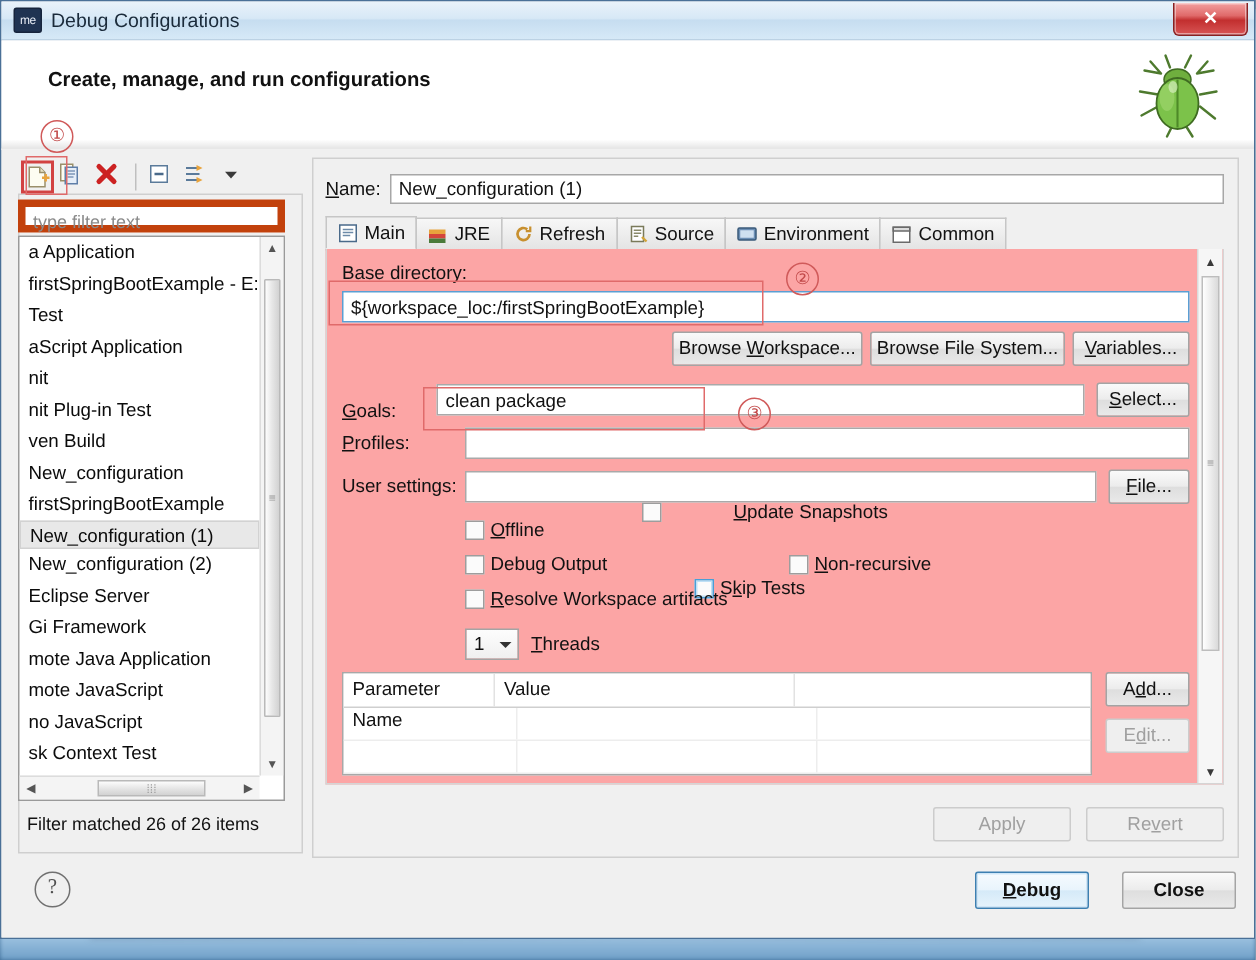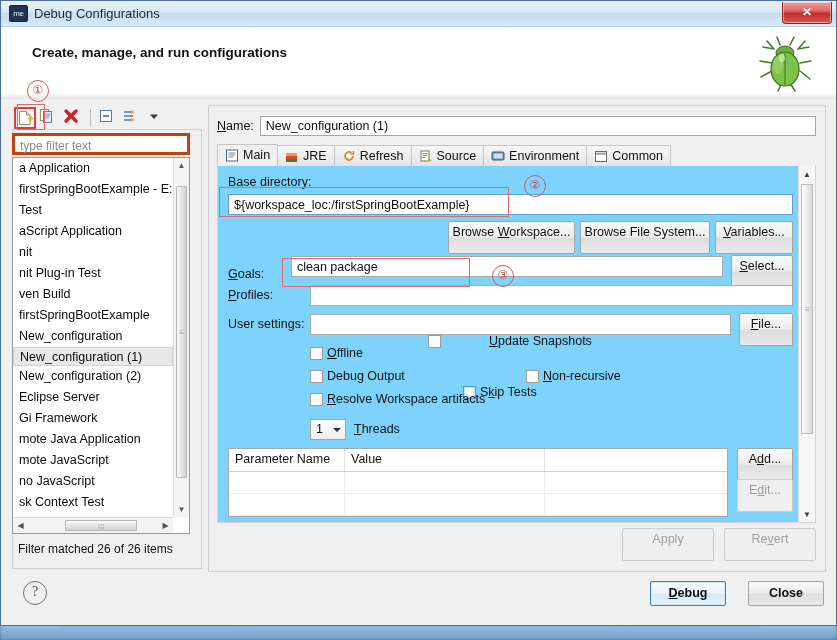--- a/index.html
+++ b/index.html
@@ -94,21 +94,21 @@
     box-sizing:border-box;
   }
   .toolbar{
     height:26px;display:flex;align-items:center;gap:2px;padding-left:2px;
   }
   .tb-btn{width:22px;height:22px;position:relative;cursor:pointer;}
   .tb-btn.sel{border:2px solid #d24242;box-sizing:border-box;}
   .tb-sep{width:1px;height:18px;background:#bfbfbf;margin:0 4px;}
   .filterbox{
     position:absolute;left:0;top:28px;width:178px;height:22px;
-    border:3px solid #c2410c;background:#fff;box-sizing:border-box;
+    border:5px solid #c2410c;background:#fff;box-sizing:border-box;
     color:#8a8a8a;font-size:12px;line-height:20px;padding-left:5px;
     font-family:"Liberation Sans", sans-serif;
   }
   .listbox{
     position:absolute;left:0;top:52px;width:178px;height:377px;
     border:1px solid #9a9a9a;background:#fff;box-sizing:border-box;
     overflow:hidden;
   }
   .list-inner{position:absolute;left:0;top:0;right:16px;bottom:16px;overflow:hidden;}
   .list-item{
@@ -175,34 +175,34 @@
     font-size:12.5px;color:#111;border:1px solid #c6c6c6;border-bottom:none;
     background:linear-gradient(180deg,#f7f7f7,#e4e4e4);
     margin-right:-1px;cursor:pointer;box-sizing:border-box;
     font-family:"Liberation Sans", sans-serif;
   }
   .tab.active{background:#f0f0f0;border-bottom:1px solid #f0f0f0;height:22px;}
   .tab .ti{width:14px;height:13px;display:inline-block;}
 
   .tabcontent{
     position:absolute;left:8px;top:60px;right:9px;bottom:48px;
-    background:#7dd3fc;border:1px solid #d5d5d5;border-top:none;box-sizing:border-box;
+    background:#fca5a5;border:1px solid #d5d5d5;border-top:none;box-sizing:border-box;
     overflow:hidden;
   }
   .scrollzone{position:absolute;left:0;top:0;right:17px;bottom:0;}
   .frmlabel{position:absolute;font-size:12.5px;color:#111;font-family:"Liberation Sans", sans-serif;}
   .frmlabel u{text-decoration:underline;}
   .txt{
     position:absolute;height:21px;border:1px solid #a9a9a9;background:#fff;box-sizing:border-box;
     font-size:12.5px;line-height:19px;padding-left:5px;color:#111;
     font-family:"Liberation Sans", sans-serif;
   }
   .txt.focused{border-color:#5a9fd4;}
   .btn{
-    position:absolute;height:33px;
+    position:absolute;height:23px;
     background:linear-gradient(180deg,#fafafa,#ececec 48%,#dedede 52%,#e9e9e9);
     border:1px solid #a4a4a4;border-radius:2px;box-sizing:border-box;
     font-size:12.5px;color:#111;text-align:center;line-height:21px;cursor:pointer;
     font-family:"Liberation Sans", sans-serif;
   }
   .btn u{text-decoration:underline;}
   .btn.disabled{color:#a0a0a0;background:#efefef;border-color:#cccccc;}
   .cbrow{position:absolute;display:flex;align-items:center;}
   .cb{
     width:13px;height:13px;border:1px solid #9d9d9d;background:#fbfbfb;
@@ -353,22 +353,22 @@
 
       <div class="listbox">
         <div class="list-inner">
             <div class="list-item">a Application</div>
             <div class="list-item">firstSpringBootExample - E:</div>
             <div class="list-item">Test</div>
             <div class="list-item">aScript Application</div>
             <div class="list-item">nit</div>
             <div class="list-item">nit Plug-in Test</div>
             <div class="list-item">ven Build</div>
+            <div class="list-item">New_configuration</div>
             <div class="list-item">firstSpringBootExample</div>
-            <div class="list-item">New_configuration</div>
             <div class="list-item selected">New_configuration (1)</div>
             <div class="list-item">New_configuration (2)</div>
             <div class="list-item">Eclipse Server</div>
             <div class="list-item">Gi Framework</div>
             <div class="list-item">mote Java Application</div>
             <div class="list-item">mote JavaScript</div>
             <div class="list-item">no JavaScript</div>
             <div class="list-item">sk Context Test</div>
             <div class="list-item">L</div>
           </div>
@@ -506,21 +506,21 @@
           </div>
 
           <div class="spinner" style="left:92px;top:253px;">
             <span>1</span>
             <span class="car"></span>
           </div>
           <div class="frmlabel" style="left:136px;top:256px;"><u>T</u>hreads</div>
 
           <div class="table" style="left:10px;top:282px;width:500px;height:69px;">
             <div class="thead">
-              <div class="th" style="width:116px;">Parameter Name</div>
+              <div class="th" style="width:101px;">Parameter Name</div>
               <div class="th" style="width:200px;">Value</div>
               <div class="th" style="flex:1;border-right:none;"></div>
             </div>
             <div class="trow">
               <div class="td" style="width:116px;"></div>
               <div class="td" style="width:200px;"></div>
               <div class="td" style="flex:1;border-right:none;"></div>
             </div>
             <div class="trow">
               <div class="td" style="width:116px;"></div>

